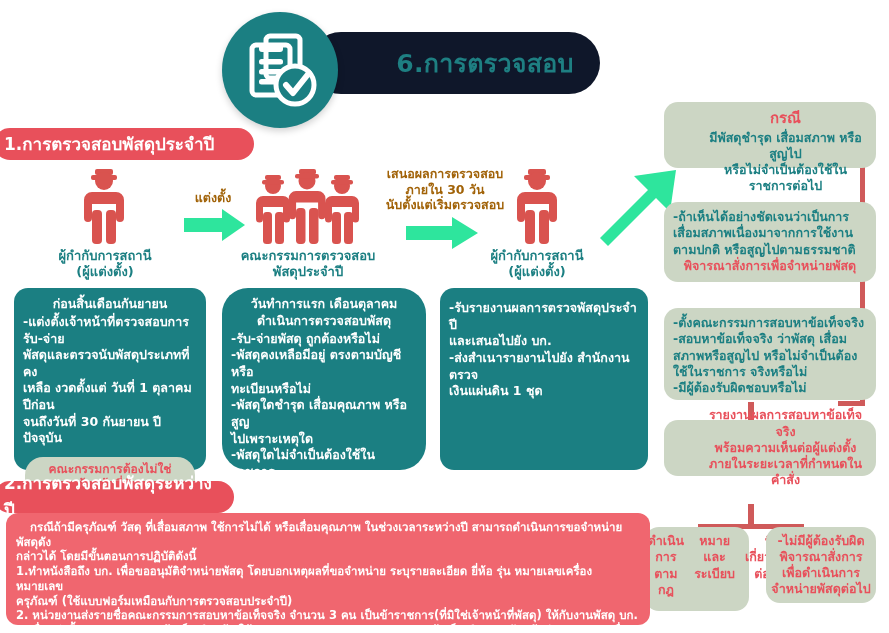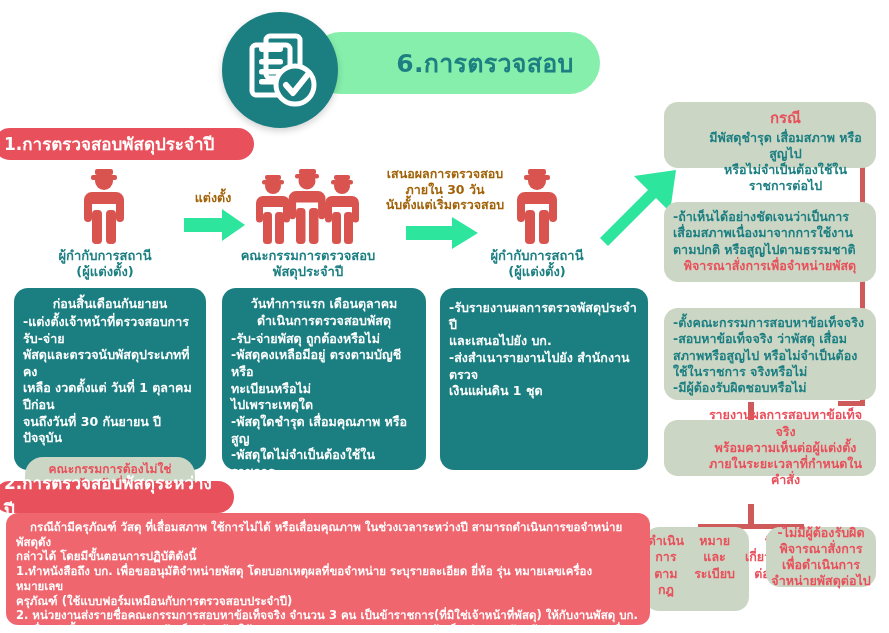--- a/index.html
+++ b/index.html
@@ -18,21 +18,21 @@
     overflow: hidden;
   }
 
   
   .header-pill {
     position: absolute;
     left: 310px;
     top: 32px;
     width: 290px;
     height: 62px;
-    background: #86efac;
+    background: #0f172a;
     border-radius: 31px;
     display: flex;
     align-items: center;
     justify-content: center;
     padding-left: 60px;
     box-sizing: border-box;
   }
   .header-title {
     color: #1e7f82;
     font-size: 25px;
@@ -293,31 +293,31 @@
       <div>พัสดุและตรวจนับพัสดุประเภทที่คง</div>
       <div>เหลือ งวดตั้งแต่ วันที่ 1 ตุลาคมปีก่อน</div>
       <div>จนถึงวันที่ 30 กันยายน ปีปัจจุบัน</div>
     </div>
     <div class="inner-pill">
       <div>คณะกรรมการต้องไม่ใช่</div>
       <div>เจ้าหน้าที่พัสดุ</div>
     </div>
   </div>
 
-  <div class="teal-box" style="left:222px; top:288px; width:204px; height:182px;">
+  <div class="teal-box" style="left:222px; top:288px; width:204px; height:182px;border-radius:26px;">
     <div class="hdr">
       <div>วันทำการแรก เดือนตุลาคม</div>
       <div>ดำเนินการตรวจสอบพัสดุ</div>
     </div>
     <div class="body">
       <div>-รับ-จ่ายพัสดุ ถูกต้องหรือไม่</div>
       <div>-พัสดุคงเหลือมีอยู่ ตรงตามบัญชีหรือ</div>
       <div>ทะเบียนหรือไม่</div>
+      <div>-พัสดุใดชำรุด เสื่อมคุณภาพ หรือสูญ</div>
       <div>ไปเพราะเหตุใด</div>
-      <div>-พัสดุใดชำรุด เสื่อมคุณภาพ หรือสูญ</div>
       <div>-พัสดุใดไม่จำเป็นต้องใช้ในราชการ</div>
       <div>ต่อไป</div>
     </div>
   </div>
 
   <div class="teal-box" style="left:440px; top:288px; width:208px; height:182px;">
     <div class="body" style="margin-top:4px;">
       <div>-รับรายงานผลการตรวจพัสดุประจำปี</div>
       <div> และเสนอไปยัง บก.</div>
       <div>-ส่งสำเนารายงานไปยัง สำนักงานตรวจ</div>
@@ -360,21 +360,21 @@
     <div class="gb-accent">ภายในระยะเวลาที่กำหนดในคำสั่ง</div>
   </div>
 
   <div class="green-box center-text" style="left:645px; top:527px; width:104px; height:84px; display:flex; justify-content:center; padding:6px 4px;gap:10px;">
     <div class="gb-accent">-จะต้องหาผู้รับผิด</div>
     <div class="gb-accent">ดำเนินการตามกฎ</div>
     <div class="gb-accent">หมายและระเบียบ</div>
     <div class="gb-accent">ที่เกี่ยวข้องต่อไป</div>
   </div>
 
-  <div class="green-box center-text" style="left:766px; top:527px; width:110px; height:60px; display:flex; flex-direction:column; justify-content:center; padding:4px 4px;">
+  <div class="green-box center-text" style="left:766px; top:527px; width:110px; height:76px; display:flex; flex-direction:column; justify-content:center; padding:4px 4px;">
     <div class="gb-accent">-ไม่มีผู้ต้องรับผิด</div>
     <div class="gb-accent">พิจารณาสั่งการ</div>
     <div class="gb-accent">เพื่อดำเนินการ</div>
     <div class="gb-accent">จำหน่ายพัสดุต่อไป</div>
   </div>
 
   <div class="section-pill" id="section2-pill">
     <span>2.การตรวจสอบพัสดุระหว่างปี</span>
   </div>
 

